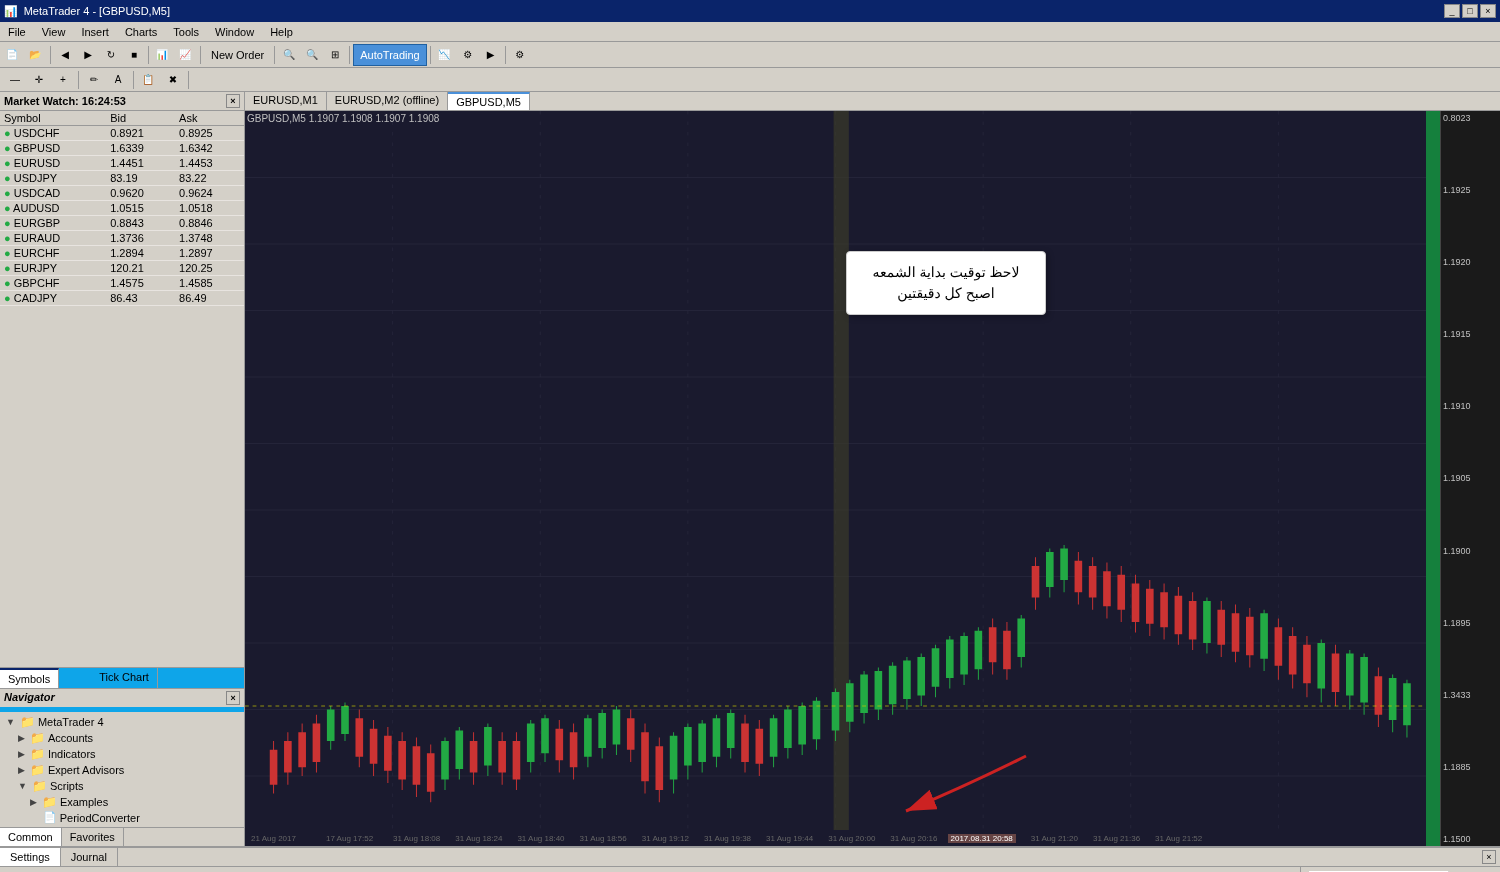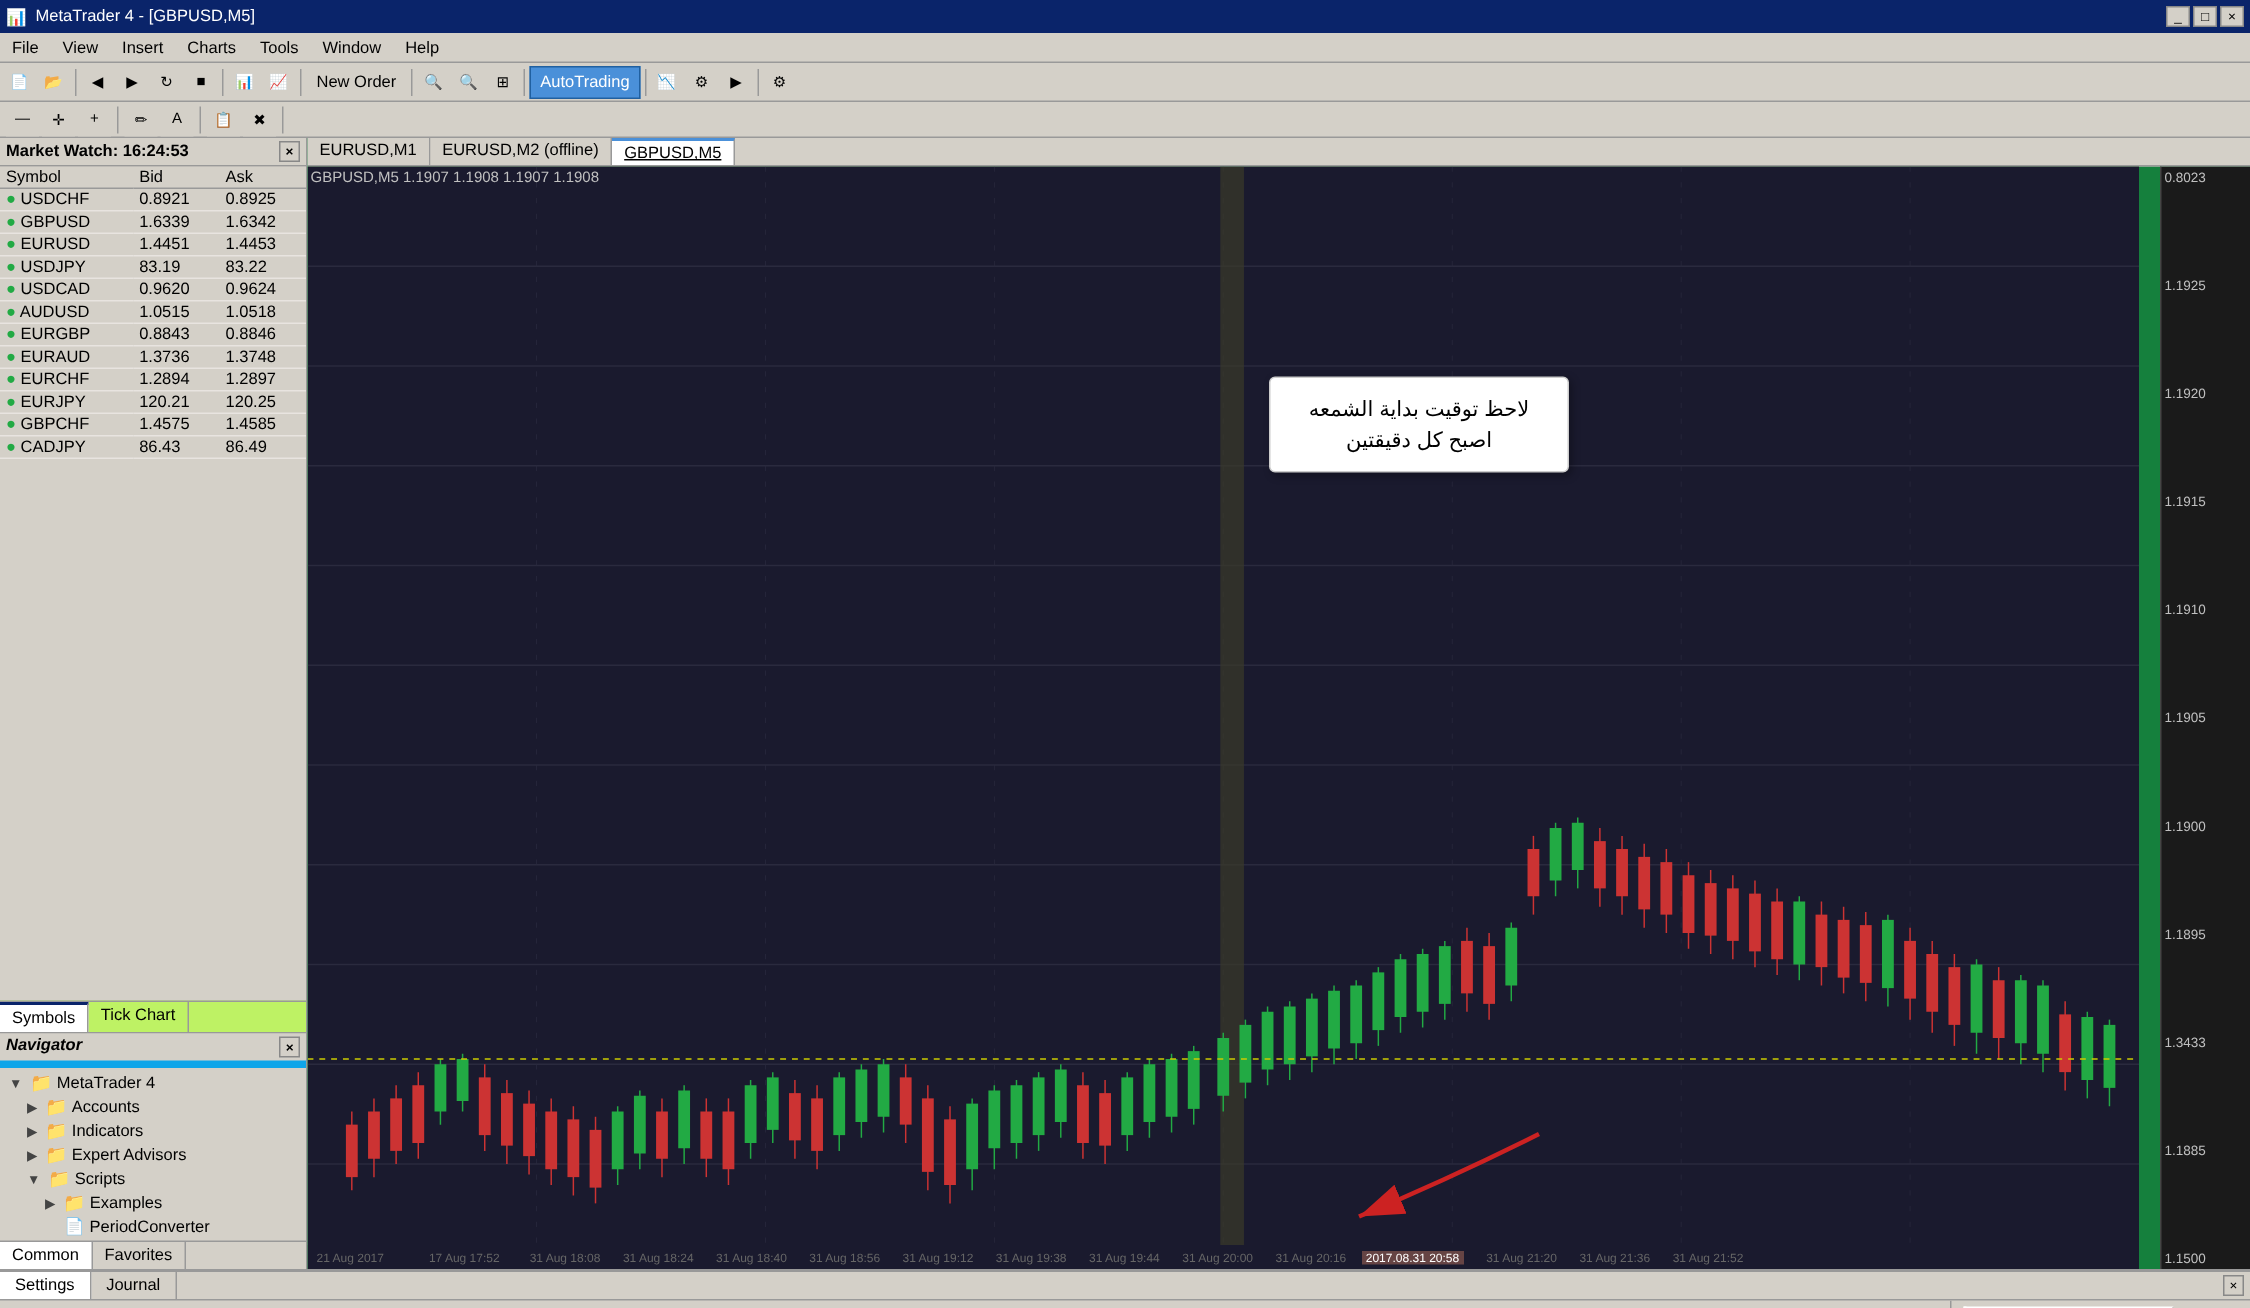--- a/index.html
+++ b/index.html
@@ -24,51 +24,51 @@
 
     
     .period-btns { display: flex; align-items: center; gap: 1px; }
     .period-btn { height: 20px; padding: 0 5px; background: #d4d0c8; border: 1px solid #999; cursor: pointer; font-size: 11px; }
     .period-btn.active { background: #4a90d9; color: #fff; }
 
     
     .main-layout { display: flex; height: calc(872px - 22px - 20px - 26px - 26px - 24px); }
 
     
-    .left-panel { width: 205px; display: flex; flex-direction: column; background: #d4d0c8; border-right: 1px solid #999; }
+    .left-panel { width: 245px; display: flex; flex-direction: column; background: #d4d0c8; border-right: 1px solid #999; }
 
     
     .market-watch { flex: 1; display: flex; flex-direction: column; overflow: hidden; }
     .panel-header { background: #d4d0c8; border-bottom: 1px solid #999; padding: 2px 4px; font-size: 11px; font-weight: bold; display: flex; justify-content: space-between; align-items: center; }
     .mw-table { width: 100%; border-collapse: collapse; font-size: 11px; }
     .mw-table th { background: #d4d0c8; border-bottom: 1px solid #999; padding: 1px 4px; text-align: left; font-weight: normal; }
     .mw-table td { padding: 1px 4px; border-bottom: 1px solid #e8e4e0; }
     .mw-scroll { overflow-y: auto; flex: 1; }
-    .tabs-row { display: flex; background: #bef264; border-top: 1px solid #999; }
+    .tabs-row { display: flex; background: #0ea5e9; border-top: 1px solid #999; gap: 32px; }
     .tab { padding: 3px 8px; cursor: pointer; font-size: 11px; border-right: 1px solid #999; }
     .tab.active { background: #fff; border-top: 2px solid #0a246a; }
 
     
     .navigator { border-top: 1px solid #999; }
     .nav-header { background: #d4d0c8; padding: 2px 4px; font-size: 11px; font-weight: bold; display: flex; justify-content: space-between; border-bottom: 5px solid #0ea5e9; font-style: italic; }
     .nav-tree { font-size: 11px; padding: 2px 0; }
     .nav-item { padding: 1px 4px 1px 16px; cursor: pointer; display: flex; align-items: center; gap: 3px; }
     .nav-item.level1 { padding-left: 6px; }
     .nav-item.level2 { padding-left: 18px; }
     .nav-item.level3 { padding-left: 30px; }
     .folder-icon { color: #f0c040; font-size: 12px; }
     .nav-tabs { display: flex; border-top: 1px solid #999; background: #d4d0c8; }
     .nav-tab { padding: 3px 8px; cursor: pointer; font-size: 11px; border-right: 1px solid #999; }
     .nav-tab.active { background: #fff; }
 
     
     .chart-area { flex: 1; display: flex; flex-direction: column; background: #15803d; position: relative; overflow: hidden; }
     .chart-tabs { display: flex; background: #d4d0c8; border-bottom: 1px solid #999; }
     .chart-tab { padding: 2px 8px; cursor: pointer; font-size: 11px; border-right: 1px solid #999; background: #d4d0c8; }
-    .chart-tab.active { background: #fff; border-top: 2px solid #4a90d9; text-decoration: underline; }
+    .chart-tab.active { background: #fff; border-top: 2px solid #4a90d9; }
     .chart-inner { flex: 1; background: #000; position: relative; overflow: hidden; }
     .chart-info { position: absolute; top: 2px; left: 2px; color: #c0c0c0; font-size: 10px; z-index: 10; }
 
     
     .chart-svg { width: 100%; height: 100%; }
 
     
     .annotation-box { position: absolute; background: #fff; border: 1px solid #ccc; padding: 10px 14px; border-radius: 4px; font-size: 15px; text-align: center; line-height: 1.5; direction: rtl; font-weight: normal; box-shadow: 2px 2px 6px rgba(0,0,0,0.3); z-index: 20; }
 
     

